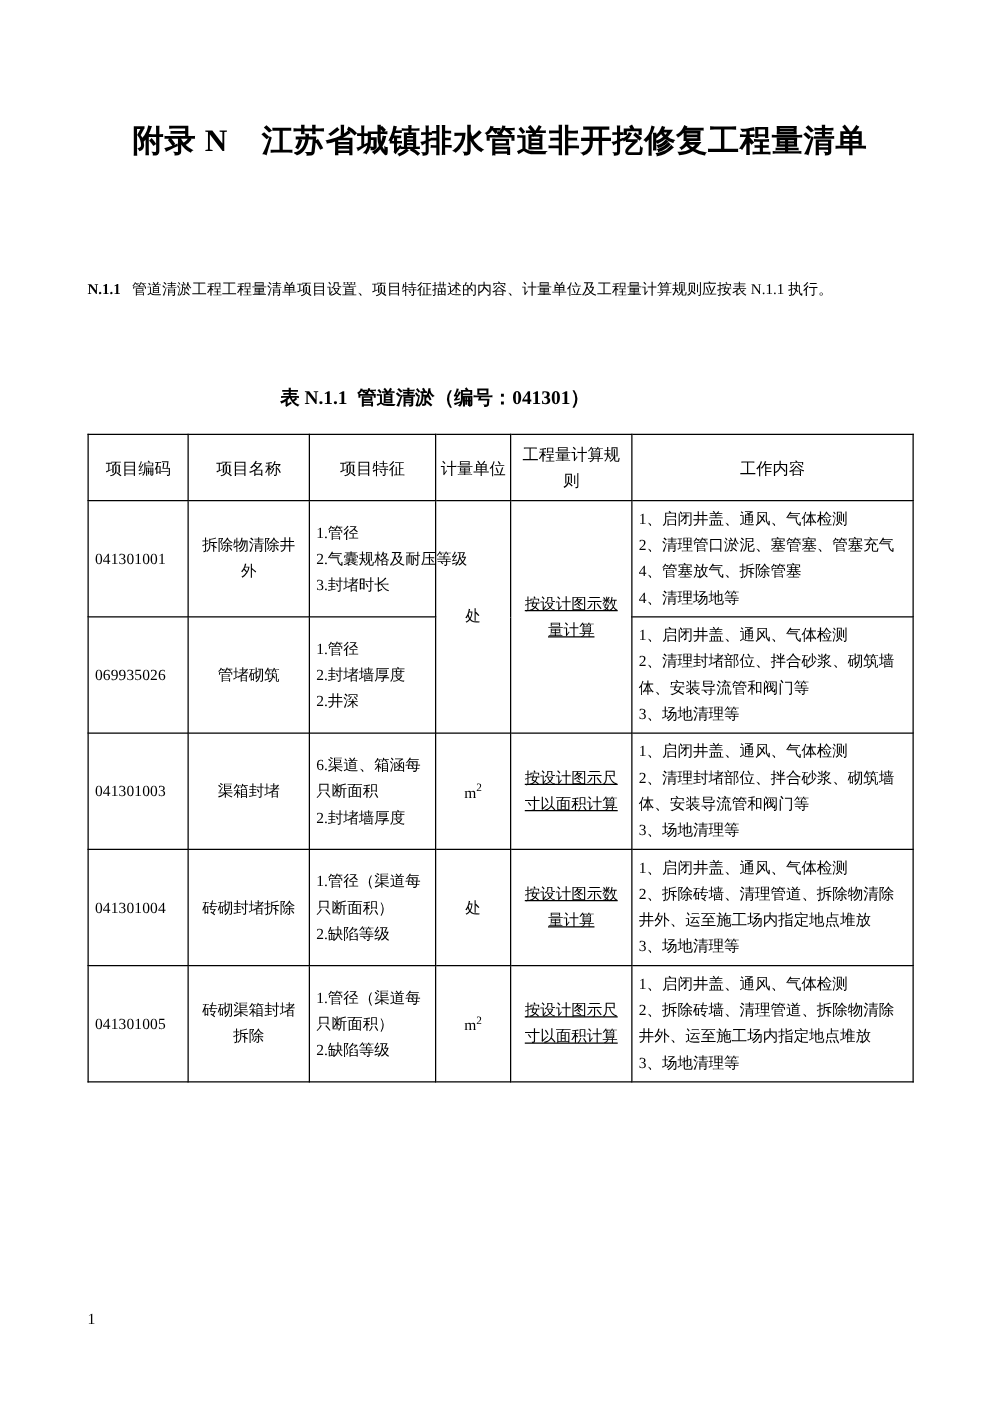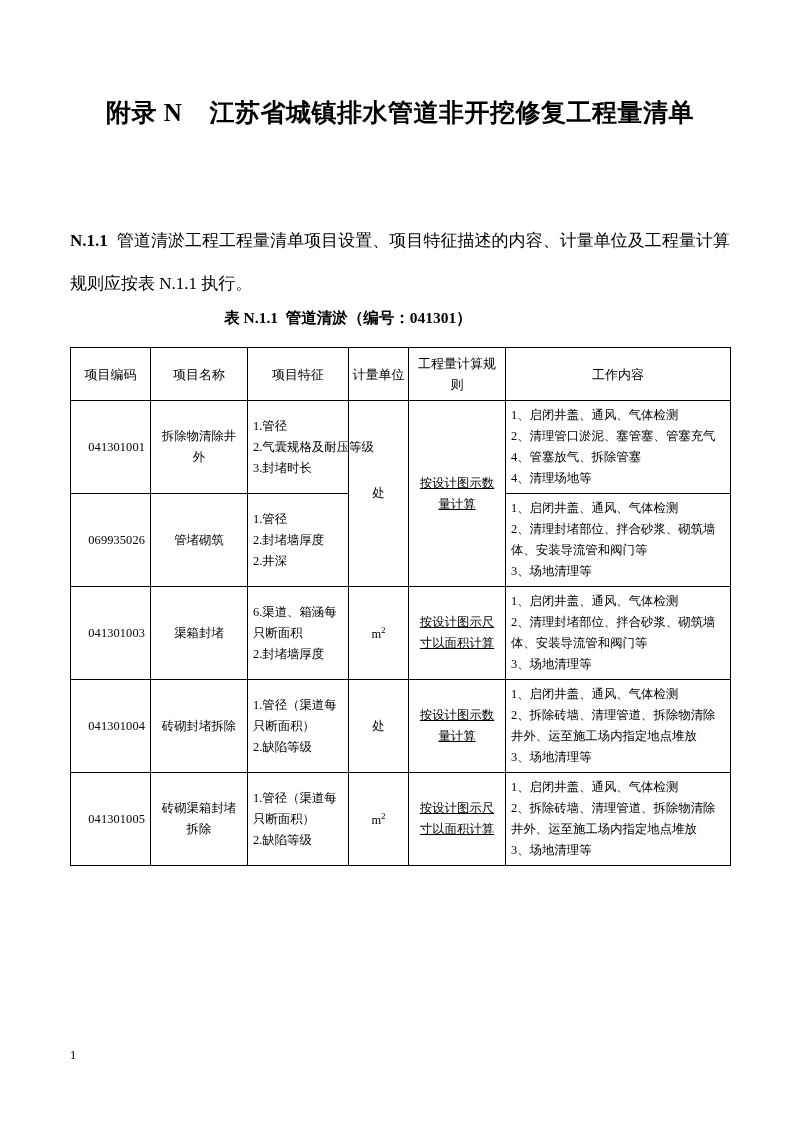--- a/index.html
+++ b/index.html
@@ -46,22 +46,22 @@
     font-size: 15.5px;
     white-space: pre;
   }
 
   
   .body-para {
     position: absolute;
     top: 219px;
     left: 70px;
     width: 660px;
-    font-size: 17px;
-    line-height: 43px;
+    font-size: 12px;
+    line-height: 24px;
     text-align: justify;
     text-justify: inter-ideograph;
   }
   .para-num {
     font-weight: bold;
     margin-right: 9px;
   }
 
   
   .table-caption {
@@ -104,21 +104,21 @@
   }
   
   col.c-code  { width: 80px; }
   col.c-name  { width: 97px; }
   col.c-feat  { width: 101px; }
   col.c-unit  { width: 60px; }
   col.c-rule  { width: 97px; }
   col.c-work  { width: 225px; }
 
   td.cell-code {
-    text-align: right;
+    text-align: left;
     font-size: 12.2px;
     letter-spacing: 0.1px;
   }
   td.cell-name {
     text-align: center;
   }
   td.cell-feat {
     text-align: left;
     padding-left: 9px;
   }

